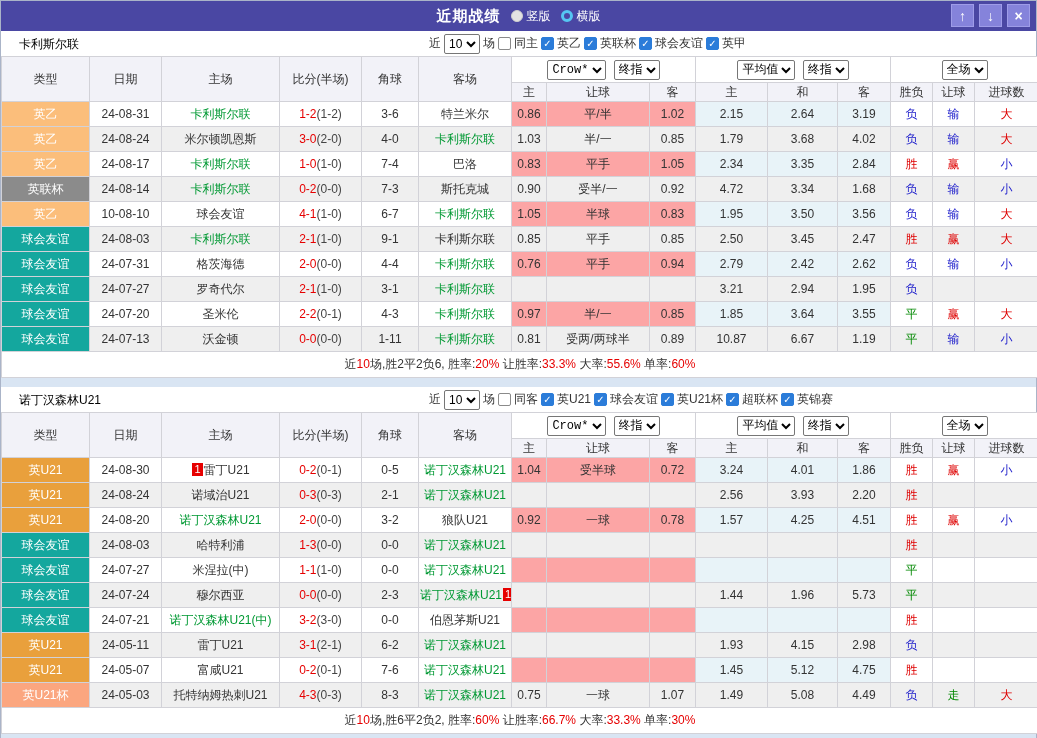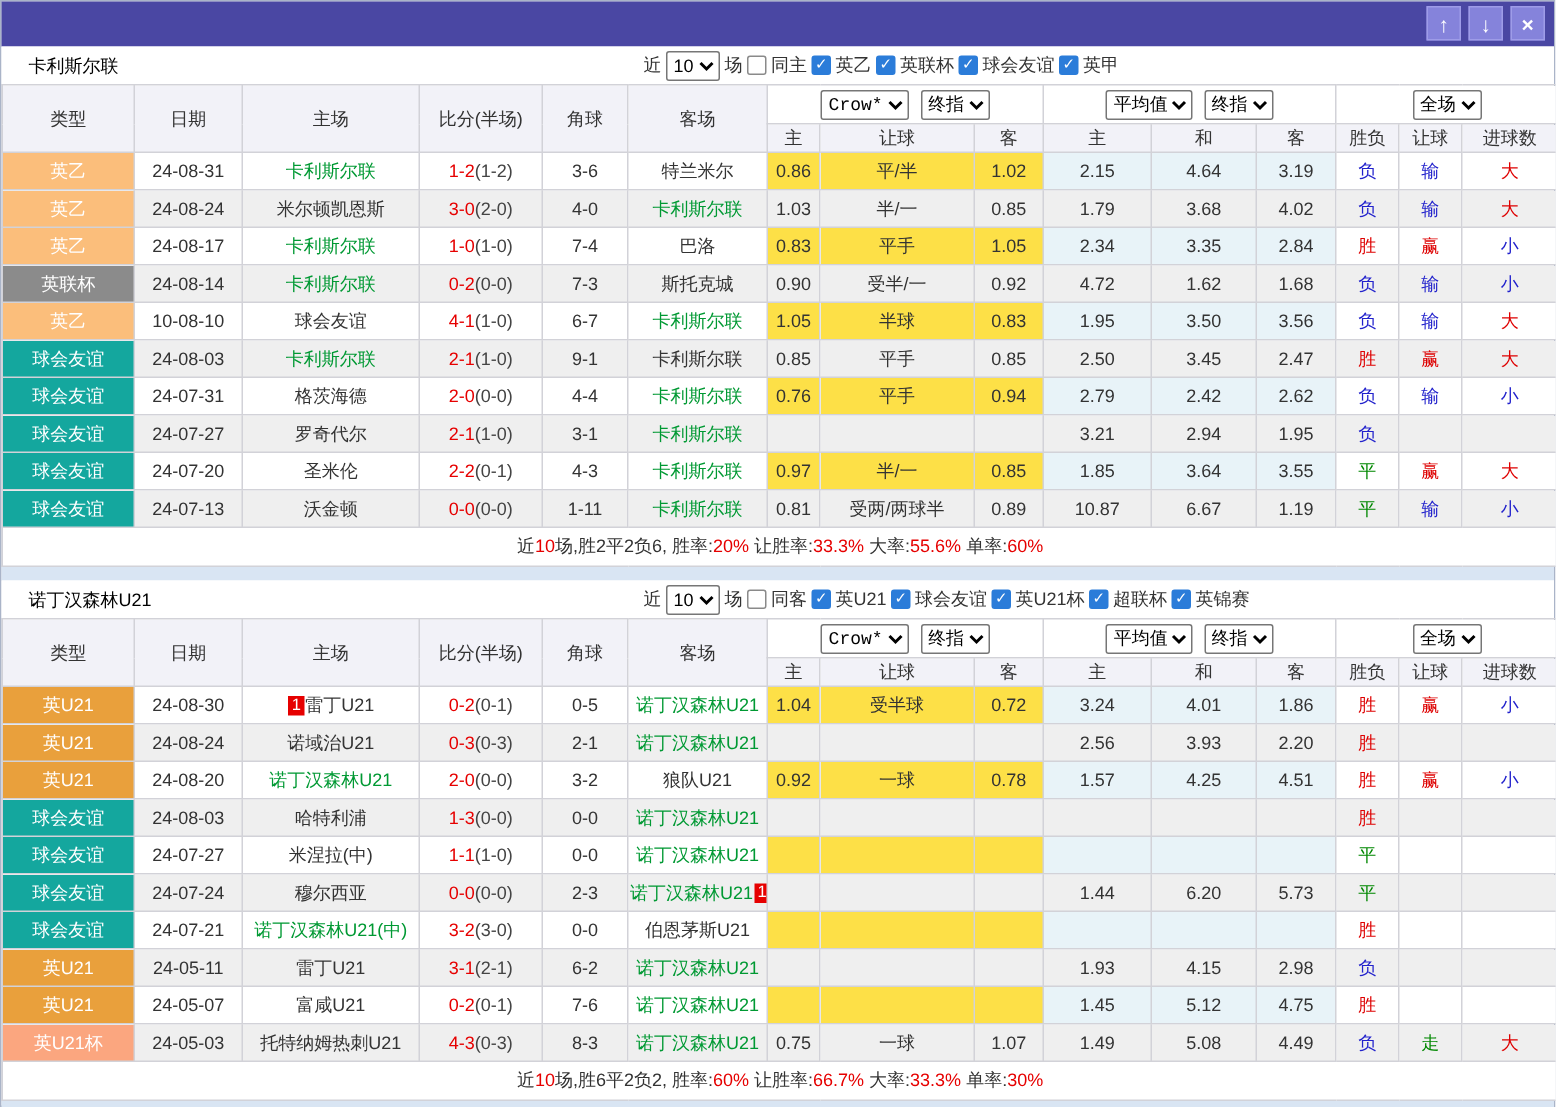--- a/index.html
+++ b/index.html
@@ -39,38 +39,49 @@
   
   table.grid { width: 100%; border-collapse: collapse; table-layout: fixed; }
   .grid th, .grid td { border: 1px solid #d2d2d8; text-align: center; overflow: hidden;
     white-space: nowrap; padding: 0 1px; }
   .grid th { background: #f2f2f8; font-weight: normal; color: #333; }
   .grid thead tr.hrow1 th { height: 26px; }
   .grid thead tr.hrow2 th { height: 19px; }
   .hgroup { background: #fff !important; font-family: Liberation Mono, monospace; }
   .grid td { height: 25px; background: #fff; }
   tr.alt td { background: #efefef; }
-  td.let { background: #fde047; }
+  td.let { background: #fca5a5; }
   td.avg { background: #e8f3f8; }
   td.type { color: #fff; }
   td.team.green span.tname { color: #009933; }
   .sc { color: #e60000; }
   .hf { color: #444; }
   .badge { display: inline-block; background: #e60000; color: #fff; font-size: 11px;
     line-height: 13px; padding: 0 2px; margin: 0 1px; vertical-align: 1px; }
   tr.summary-row td { height: 26px; background: #fff; color: #333; font-size: 12px; }
   tr.summary-row .red { color: #e60000; }
   .sep { height: 9px; background: #d9e5f3; }
   .sep-bottom { height: 7px; background: #d9e5f3; }
 </style>
 </head>
 <body>
 
 <div class="window">
   <div class="titlebar">
+    <div class="tb-center">
+      <span class="tb-title">近期战绩</span>
+      <span class="radio-opt">
+        <span class="rdot plain"></span>
+        <span>竖版</span>
+      </span>
+      <span class="radio-opt">
+        <span class="rdot ring"></span>
+        <span>横版</span>
+      </span>
+    </div>
     <div class="tb-btns">
       <span class="tbtn">
           <span>↑</span>
         </span>
       <span class="tbtn">
           <span>↓</span>
         </span>
       <span class="tbtn">
           <span>×</span>
         </span>
@@ -148,21 +159,21 @@
               <td class="type" style="background:#fbbe7b">英乙</td>
               <td>24-08-31</td>
               <td class="team green"><span class="tname">卡利斯尔联</span></td>
               <td><span class="sc">1-2</span><span class="hf">(1-2)</span></td>
               <td>3-6</td>
               <td class="team"><span class="tname">特兰米尔</span></td>
               <td class="let">0.86</td>
               <td class="let">平/半</td>
               <td class="let">1.02</td>
               <td class="avg">2.15</td>
-              <td class="avg">4.64</td>
+              <td class="avg">2.64</td>
               <td class="avg">3.19</td>
               <td style="color:#2222cc">负</td>
               <td style="color:#2222cc">输</td>
               <td style="color:#de0000">大</td>
             </tr>
             <tr class="mrow alt">
               <td class="type" style="background:#fbbe7b">英乙</td>
               <td>24-08-24</td>
               <td class="team"><span class="tname">米尔顿凯恩斯</span></td>
               <td><span class="sc">3-0</span><span class="hf">(2-0)</span></td>
@@ -199,21 +210,21 @@
               <td class="type" style="background:#8b8b8b">英联杯</td>
               <td>24-08-14</td>
               <td class="team green"><span class="tname">卡利斯尔联</span></td>
               <td><span class="sc">0-2</span><span class="hf">(0-0)</span></td>
               <td>7-3</td>
               <td class="team"><span class="tname">斯托克城</span></td>
               <td class="let">0.90</td>
               <td class="let">受半/一</td>
               <td class="let">0.92</td>
               <td class="avg">4.72</td>
-              <td class="avg">1.62</td>
+              <td class="avg">3.34</td>
               <td class="avg">1.68</td>
               <td style="color:#2222cc">负</td>
               <td style="color:#2222cc">输</td>
               <td style="color:#2222cc">小</td>
             </tr>
             <tr class="mrow">
               <td class="type" style="background:#fbbe7b">英乙</td>
               <td>10-08-10</td>
               <td class="team"><span class="tname">球会友谊</span></td>
               <td><span class="sc">4-1</span><span class="hf">(1-0)</span></td>
@@ -479,21 +490,21 @@
               <td class="type" style="background:#14a79e">球会友谊</td>
               <td>24-07-24</td>
               <td class="team"><span class="tname">穆尔西亚</span></td>
               <td><span class="sc">0-0</span><span class="hf">(0-0)</span></td>
               <td>2-3</td>
               <td class="team green"><span class="tname">诺丁汉森林U21</span><span class="badge">1</span></td>
               <td class="let"></td>
               <td class="let"></td>
               <td class="let"></td>
               <td class="avg">1.44</td>
-              <td class="avg">6.20</td>
+              <td class="avg">1.96</td>
               <td class="avg">5.73</td>
               <td style="color:#008800">平</td>
               <td style="color:#333"></td>
               <td style="color:#333"></td>
             </tr>
             <tr class="mrow">
               <td class="type" style="background:#14a79e">球会友谊</td>
               <td>24-07-21</td>
               <td class="team green"><span class="tname">诺丁汉森林U21(中)</span></td>
               <td><span class="sc">3-2</span><span class="hf">(3-0)</span></td>

